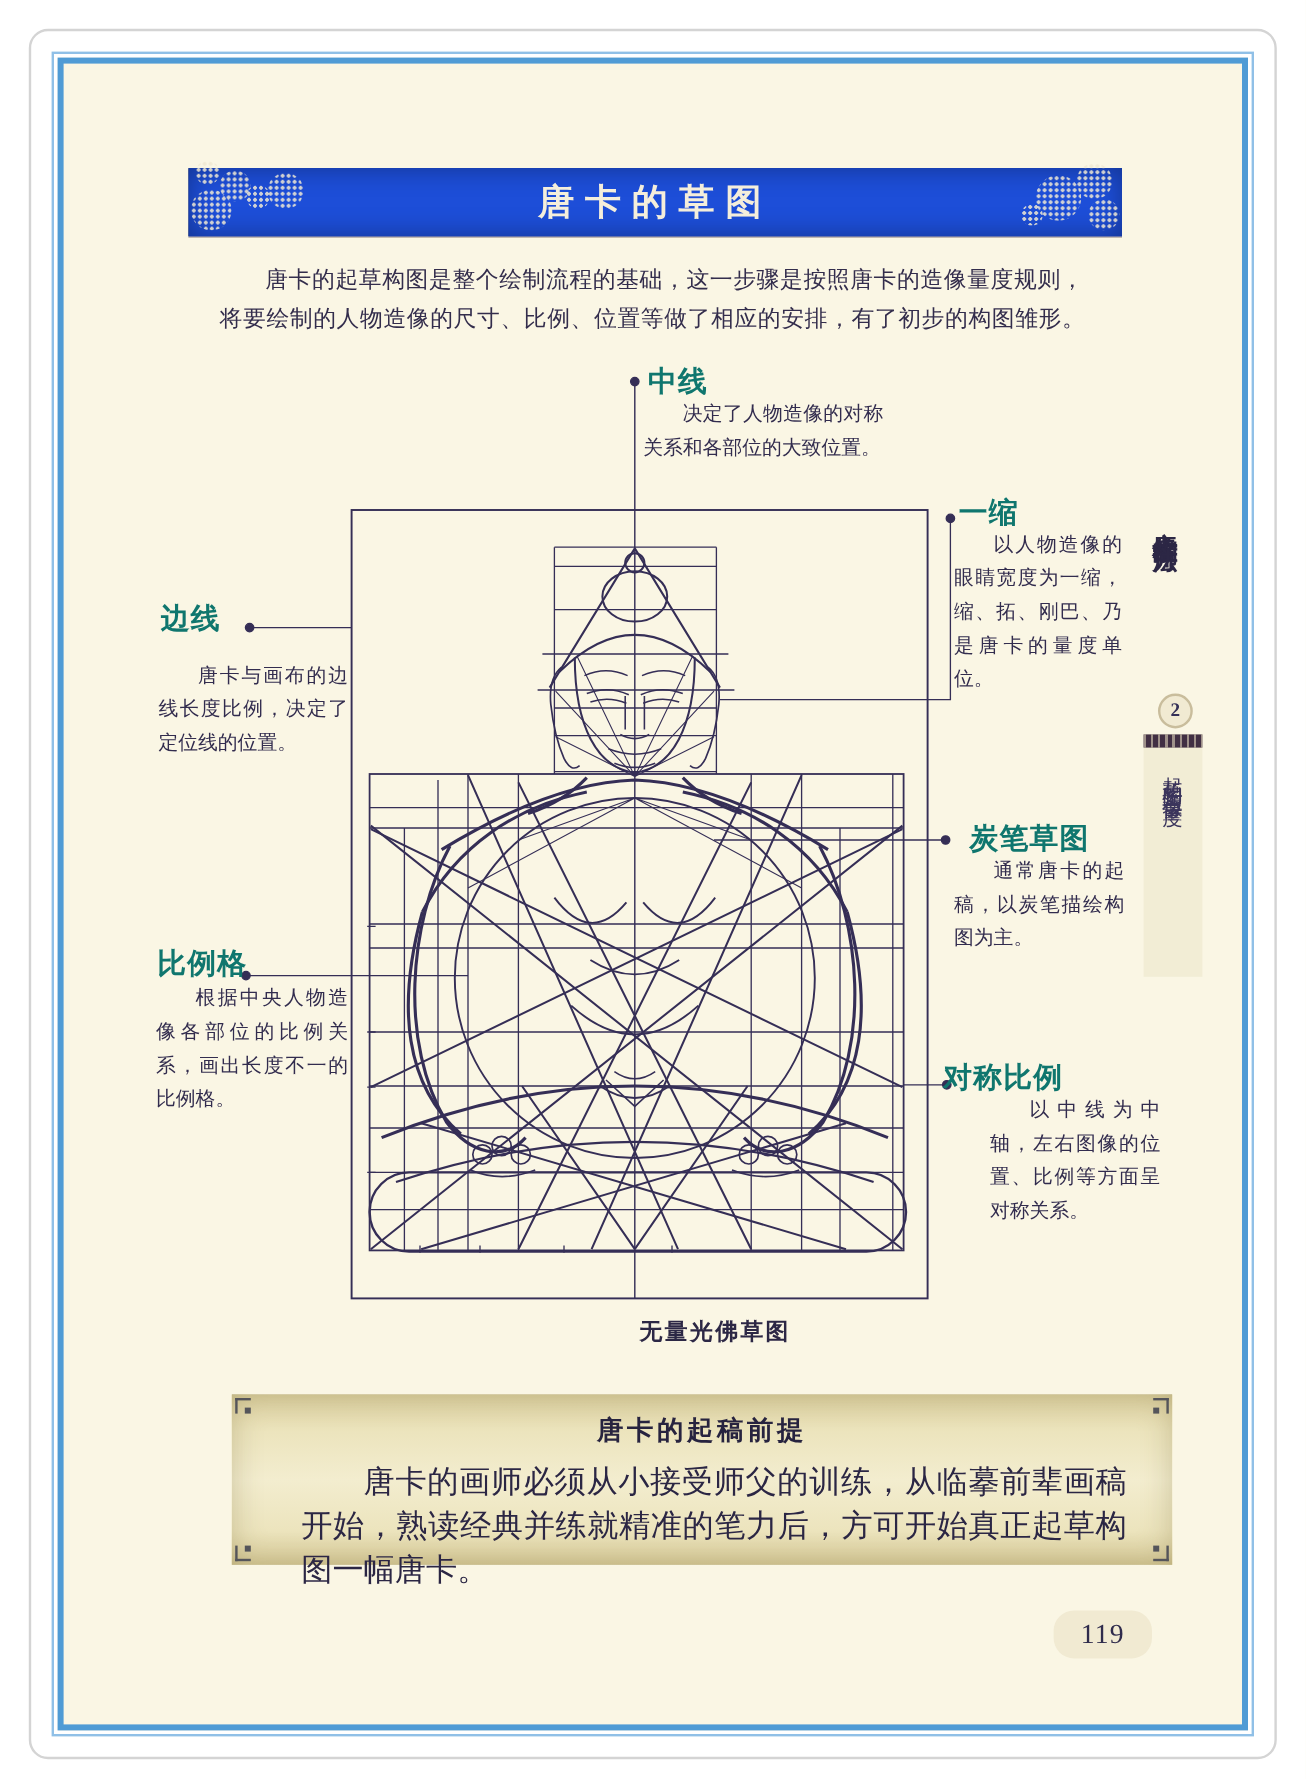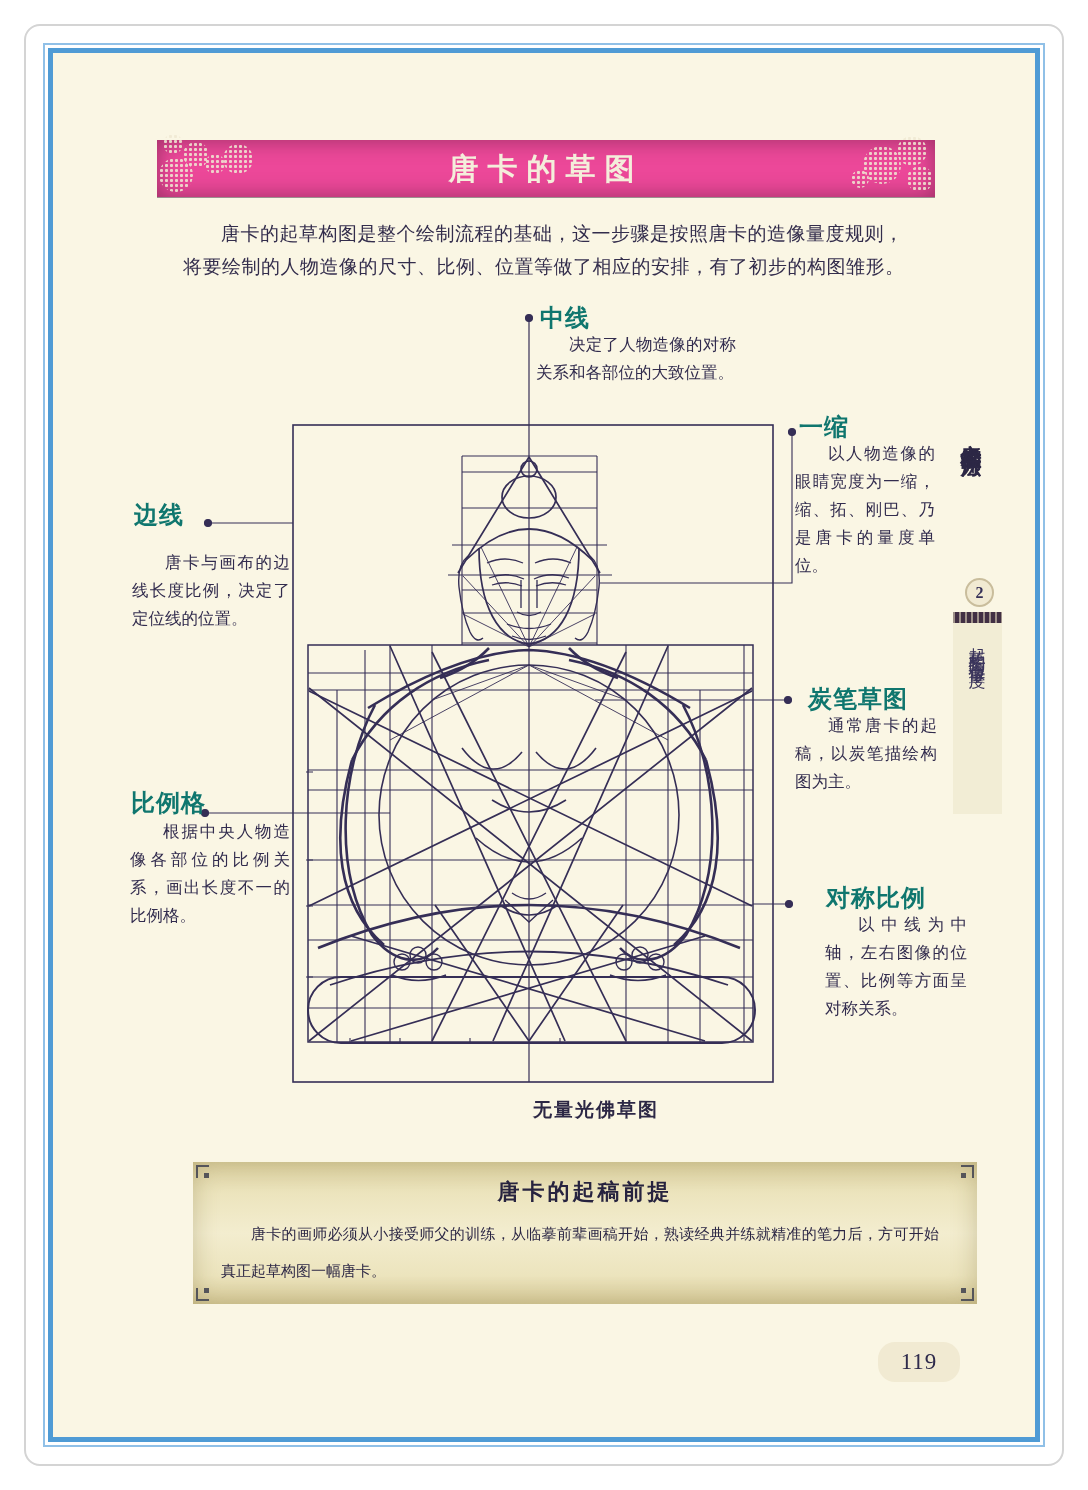--- a/index.html
+++ b/index.html
@@ -3,21 +3,21 @@
 <meta charset="utf-8">
 <style>
   html,body{margin:0;padding:0;}
   body{width:1088px;height:1490px;background:#ffffff;font-family:"Liberation Serif",serif;color:#2e2945;}
   #scan{position:relative;width:1088px;height:1490px;background:#ffffff;overflow:hidden;}
   .rounded-border{position:absolute;inset:24px;border:2px solid #d4d4d4;border-radius:16px;}
   .frame-thin{position:absolute;inset:43px;border:2px solid #90c0e7;}
   .frame-thick{position:absolute;inset:48px;border:5px solid #4f9bd5;background:#faf6e4;}
 
   
-  .banner{position:absolute;left:157px;top:140px;width:778px;height:57px;background:#ec4899;
+  .banner{position:absolute;left:157px;top:140px;width:778px;height:57px;background:#1d4ed8;
           box-shadow:0 1px 0 rgba(40,20,40,.45), inset 0 0 22px rgba(0,0,0,.35);}
   .banner-title{position:absolute;left:0;right:0;top:0;line-height:57px;text-align:center;
           font-family:"Liberation Sans",sans-serif;font-weight:bold;font-size:30px;letter-spacing:9px;
           color:#f4eedb;}
   .floral{position:absolute;top:0;height:57px;pointer-events:none;}
   .floral .petal{position:absolute;border-radius:50%;
           background-image:radial-gradient(rgba(240,233,211,.95) 1.3px, rgba(240,233,211,0) 1.8px);
           background-size:5px 5px;opacity:.9;}
   
   .intro-line{position:absolute;left:183px;width:732px;font-size:19px;line-height:30px;letter-spacing:.5px;color:#332d4c;}
@@ -29,21 +29,21 @@
 
   .caption{position:absolute;left:399px;top:1097px;width:260px;text-align:right;
            font-family:"Liberation Sans",sans-serif;font-weight:bold;font-size:19px;color:#2c2745;letter-spacing:2px;}
 
   
   .tipbox{position:absolute;left:193px;top:1162px;width:784px;height:142px;
           background:linear-gradient(180deg,#ddd2a2 0%,#ece4bd 22%,#f3edcf 50%,#ece4bd 80%,#d9cd9c 100%);
           box-shadow:inset 0 0 26px rgba(110,92,36,.30);}
   .tip-title{margin-top:15px;text-align:center;font-family:"Liberation Sans",sans-serif;font-weight:bold;
           font-size:22px;letter-spacing:3px;color:#27233f;}
-  .tip-text{margin:9px 38px 0 28px;font-size:15px;line-height:37px;text-indent:2em;text-align:justify;color:#2b2644;}
+  .tip-text{margin:9px 38px 0 58px;font-size:26px;line-height:37px;text-indent:2em;text-align:justify;color:#2b2644;}
   .tb-corner{position:absolute;width:11px;height:11px;}
   .tb-corner i{position:absolute;width:5px;height:5px;background:#55555a;}
   .tb-tl{left:3px;top:3px;border-left:2px solid #55555a;border-top:2px solid #55555a;}
   .tb-tl i{right:0;bottom:0;}
   .tb-tr{right:3px;top:3px;border-right:2px solid #55555a;border-top:2px solid #55555a;}
   .tb-tr i{left:0;bottom:0;}
   .tb-bl{left:3px;bottom:3px;border-left:2px solid #55555a;border-bottom:2px solid #55555a;}
   .tb-bl i{right:0;top:0;}
   .tb-br{right:3px;bottom:3px;border-right:2px solid #55555a;border-bottom:2px solid #55555a;}
   .tb-br i{left:0;top:0;}
@@ -199,21 +199,21 @@
 
   <div class="ann-label" style="left:134px;top:499px;">边线</div>
   <div class="ann-text" style="left:132px;top:529px;width:158px;margin-top:20px;">唐卡与画布的边线长度比例，决定了定位线的位置。</div>
 
   <div class="ann-label" style="left:808px;top:683px;">炭笔草图</div>
   <div class="ann-text" style="left:795px;top:712px;width:142px;">通常唐卡的起稿，以炭笔描绘构图为主。</div>
 
   <div class="ann-label" style="left:131px;top:787px;">比例格</div>
   <div class="ann-text" style="left:130px;top:818px;width:160px;">根据中央人物造像各部位的比例关系，画出长度不一的比例格。</div>
 
-  <div class="ann-label" style="left:826px;top:882px;">对称比例</div>
+  <div class="ann-label" style="left:786px;top:882px;">对称比例</div>
   <div class="ann-text" style="left:795px;top:911px;width:142px;margin-left:30px;">以中线为中轴，左右图像的位置、比例等方面呈对称关系。</div>
 
   <div class="caption">无量光佛草图</div>
 
   <div class="tipbox">
     <div class="tb-corner tb-tl">
         <i></i>
       </div>
     <div class="tb-corner tb-tr">
         <i></i>

